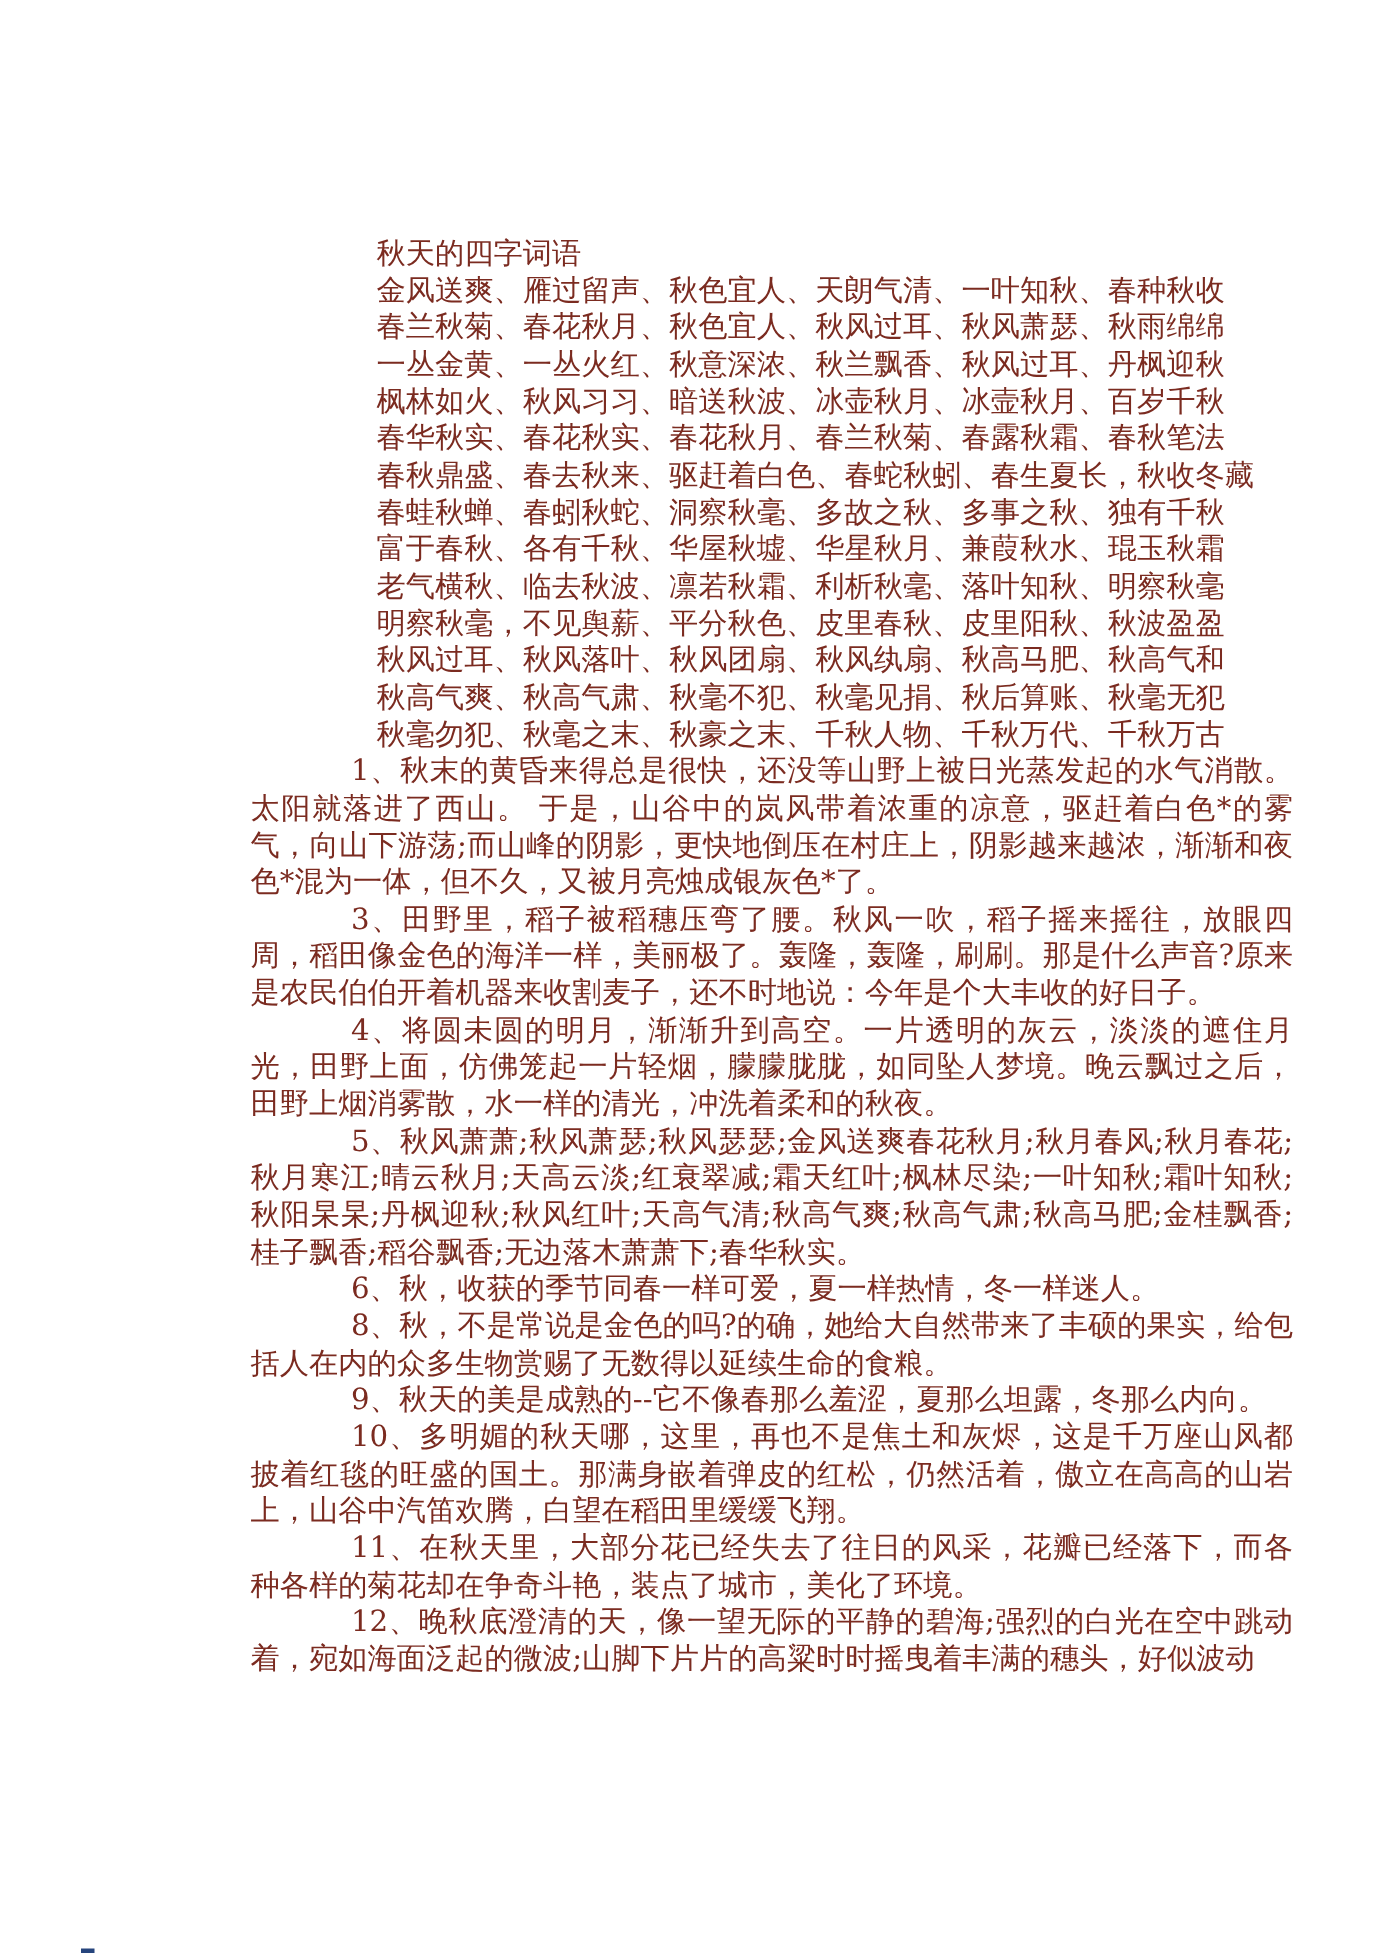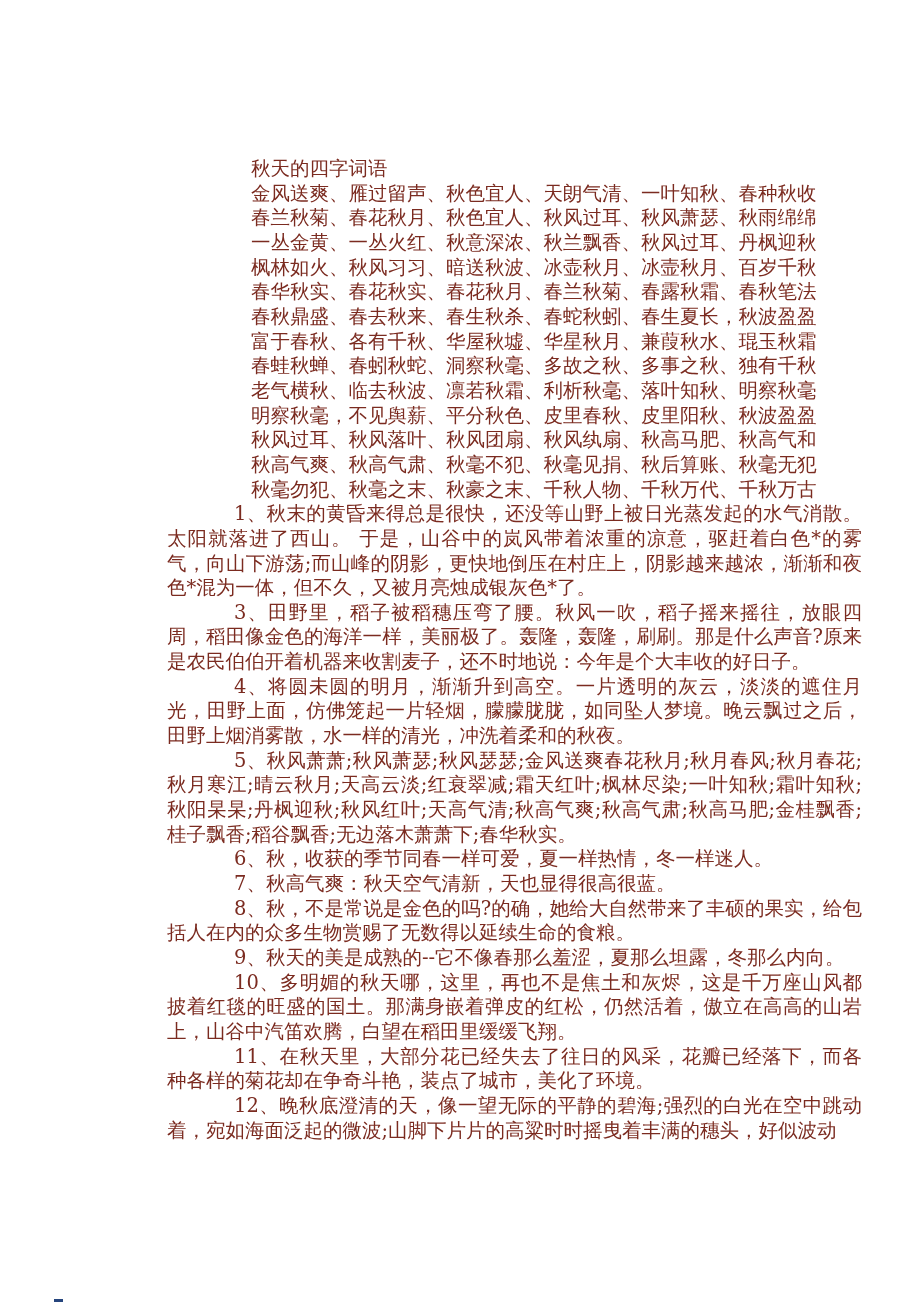--- a/index.html
+++ b/index.html
@@ -56,36 +56,35 @@
 <body>
 
 <div class="doc-page">
   <h1 class="doc-title">秋天的四字词语</h1>
 
   <p class="idiom-line">金风送爽、雁过留声、秋色宜人、天朗气清、一叶知秋、春种秋收</p>
   <p class="idiom-line">春兰秋菊、春花秋月、秋色宜人、秋风过耳、秋风萧瑟、秋雨绵绵</p>
   <p class="idiom-line">一丛金黄、一丛火红、秋意深浓、秋兰飘香、秋风过耳、丹枫迎秋</p>
   <p class="idiom-line">枫林如火、秋风习习、暗送秋波、冰壶秋月、冰壸秋月、百岁千秋</p>
   <p class="idiom-line">春华秋实、春花秋实、春花秋月、春兰秋菊、春露秋霜、春秋笔法</p>
-  <p class="idiom-line">春秋鼎盛、春去秋来、春生秋杀、春蛇秋蚓、春生夏长，秋波盈盈</p>
+  <p class="idiom-line">春秋鼎盛、春去秋来、驱赶着白色、春蛇秋蚓、春生夏长，秋收冬藏</p>
+  <p class="idiom-line">春蛙秋蝉、春蚓秋蛇、洞察秋毫、多故之秋、多事之秋、独有千秋</p>
   <p class="idiom-line">富于春秋、各有千秋、华屋秋墟、华星秋月、兼葭秋水、琨玉秋霜</p>
-  <p class="idiom-line">春蛙秋蝉、春蚓秋蛇、洞察秋毫、多故之秋、多事之秋、独有千秋</p>
   <p class="idiom-line">老气横秋、临去秋波、凛若秋霜、利析秋毫、落叶知秋、明察秋毫</p>
   <p class="idiom-line">明察秋毫，不见舆薪、平分秋色、皮里春秋、皮里阳秋、秋波盈盈</p>
   <p class="idiom-line">秋风过耳、秋风落叶、秋风团扇、秋风纨扇、秋高马肥、秋高气和</p>
   <p class="idiom-line">秋高气爽、秋高气肃、秋毫不犯、秋毫见捐、秋后算账、秋毫无犯</p>
   <p class="idiom-line">秋毫勿犯、秋毫之末、秋豪之末、千秋人物、千秋万代、千秋万古</p>
 
 
   <p class="body-para">1、秋末的黄昏来得总是很快，还没等山野上被日光蒸发起的水气消散。太阳就落进了西山。 于是，山谷中的岚风带着浓重的凉意，驱赶着白色*的雾气，向山下游荡;而山峰的阴影，更快地倒压在村庄上，阴影越来越浓，渐渐和夜色*混为一体，但不久，又被月亮烛成银灰色*了。</p>
   <p class="body-para">3、田野里，稻子被稻穗压弯了腰。秋风一吹，稻子摇来摇往，放眼四周，稻田像金色的海洋一样，美丽极了。轰隆，轰隆，刷刷。那是什么声音?原来是农民伯伯开着机器来收割麦子，还不时地说：今年是个大丰收的好日子。</p>
   <p class="body-para">4、将圆未圆的明月，渐渐升到高空。一片透明的灰云，淡淡的遮住月光，田野上面，仿佛笼起一片轻烟，朦朦胧胧，如同坠人梦境。晚云飘过之后，田野上烟消雾散，水一样的清光，冲洗着柔和的秋夜。</p>
   <p class="body-para">5、秋风萧萧;秋风萧瑟;秋风瑟瑟;金风送爽春花秋月;秋月春风;秋月春花;秋月寒江;晴云秋月;天高云淡;红衰翠减;霜天红叶;枫林尽染;一叶知秋;霜叶知秋;秋阳杲杲;丹枫迎秋;秋风红叶;天高气清;秋高气爽;秋高气肃;秋高马肥;金桂飘香;桂子飘香;稻谷飘香;无边落木萧萧下;春华秋实。</p>
   <p class="body-para">6、秋，收获的季节同春一样可爱，夏一样热情，冬一样迷人。</p>
-  <p class="body-para">7、秋高气爽：秋天空气清新，天也显得很高很蓝。</p>
   <p class="body-para">8、秋，不是常说是金色的吗?的确，她给大自然带来了丰硕的果实，给包括人在内的众多生物赏赐了无数得以延续生命的食粮。</p>
   <p class="body-para">9、秋天的美是成熟的--它不像春那么羞涩，夏那么坦露，冬那么内向。</p>
   <p class="body-para">10、多明媚的秋天哪，这里，再也不是焦土和灰烬，这是千万座山风都披着红毯的旺盛的国土。那满身嵌着弹皮的红松，仍然活着，傲立在高高的山岩上，山谷中汽笛欢腾，白望在稻田里缓缓飞翔。</p>
   <p class="body-para">11、在秋天里，大部分花已经失去了往日的风采，花瓣已经落下，而各种各样的菊花却在争奇斗艳，装点了城市，美化了环境。</p>
   <p class="body-para">12、晚秋底澄清的天，像一望无际的平静的碧海;强烈的白光在空中跳动着，宛如海面泛起的微波;山脚下片片的高粱时时摇曳着丰满的穗头，好似波动</p>
 </div>
 
 <div class="corner-mark"></div>
 
 </body></html>

